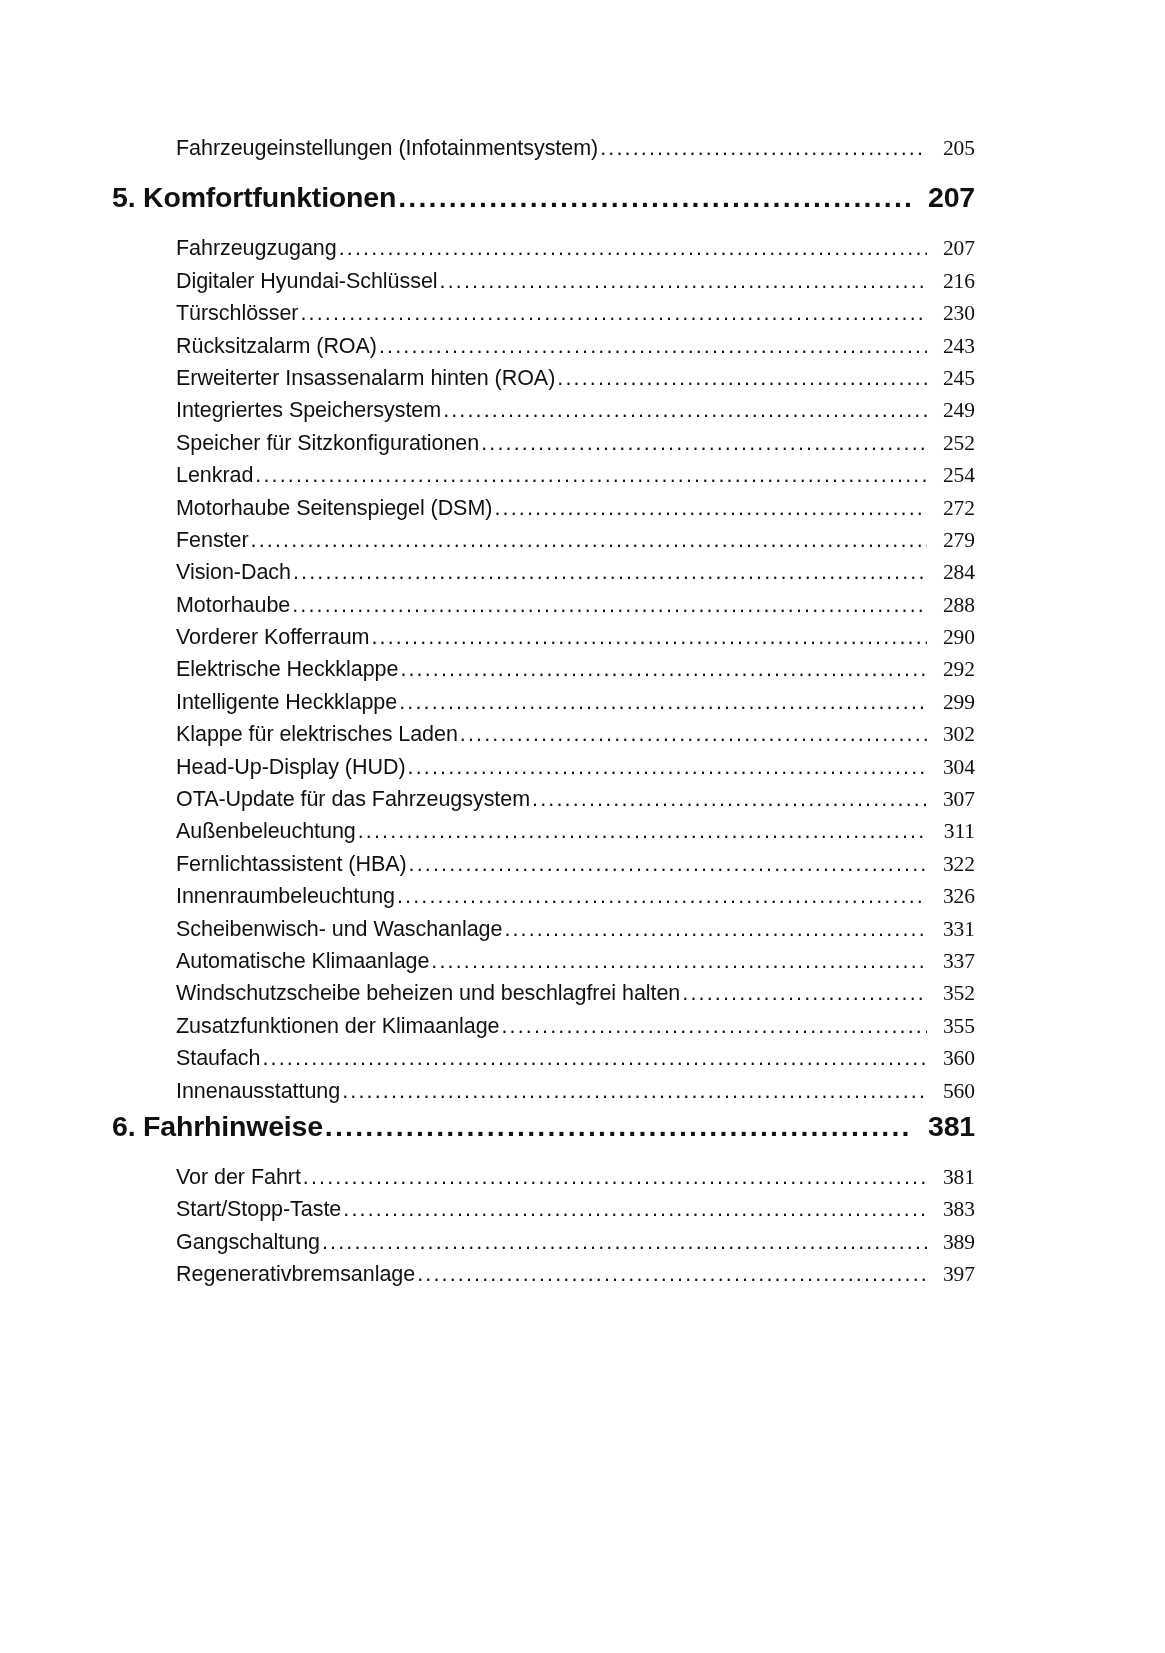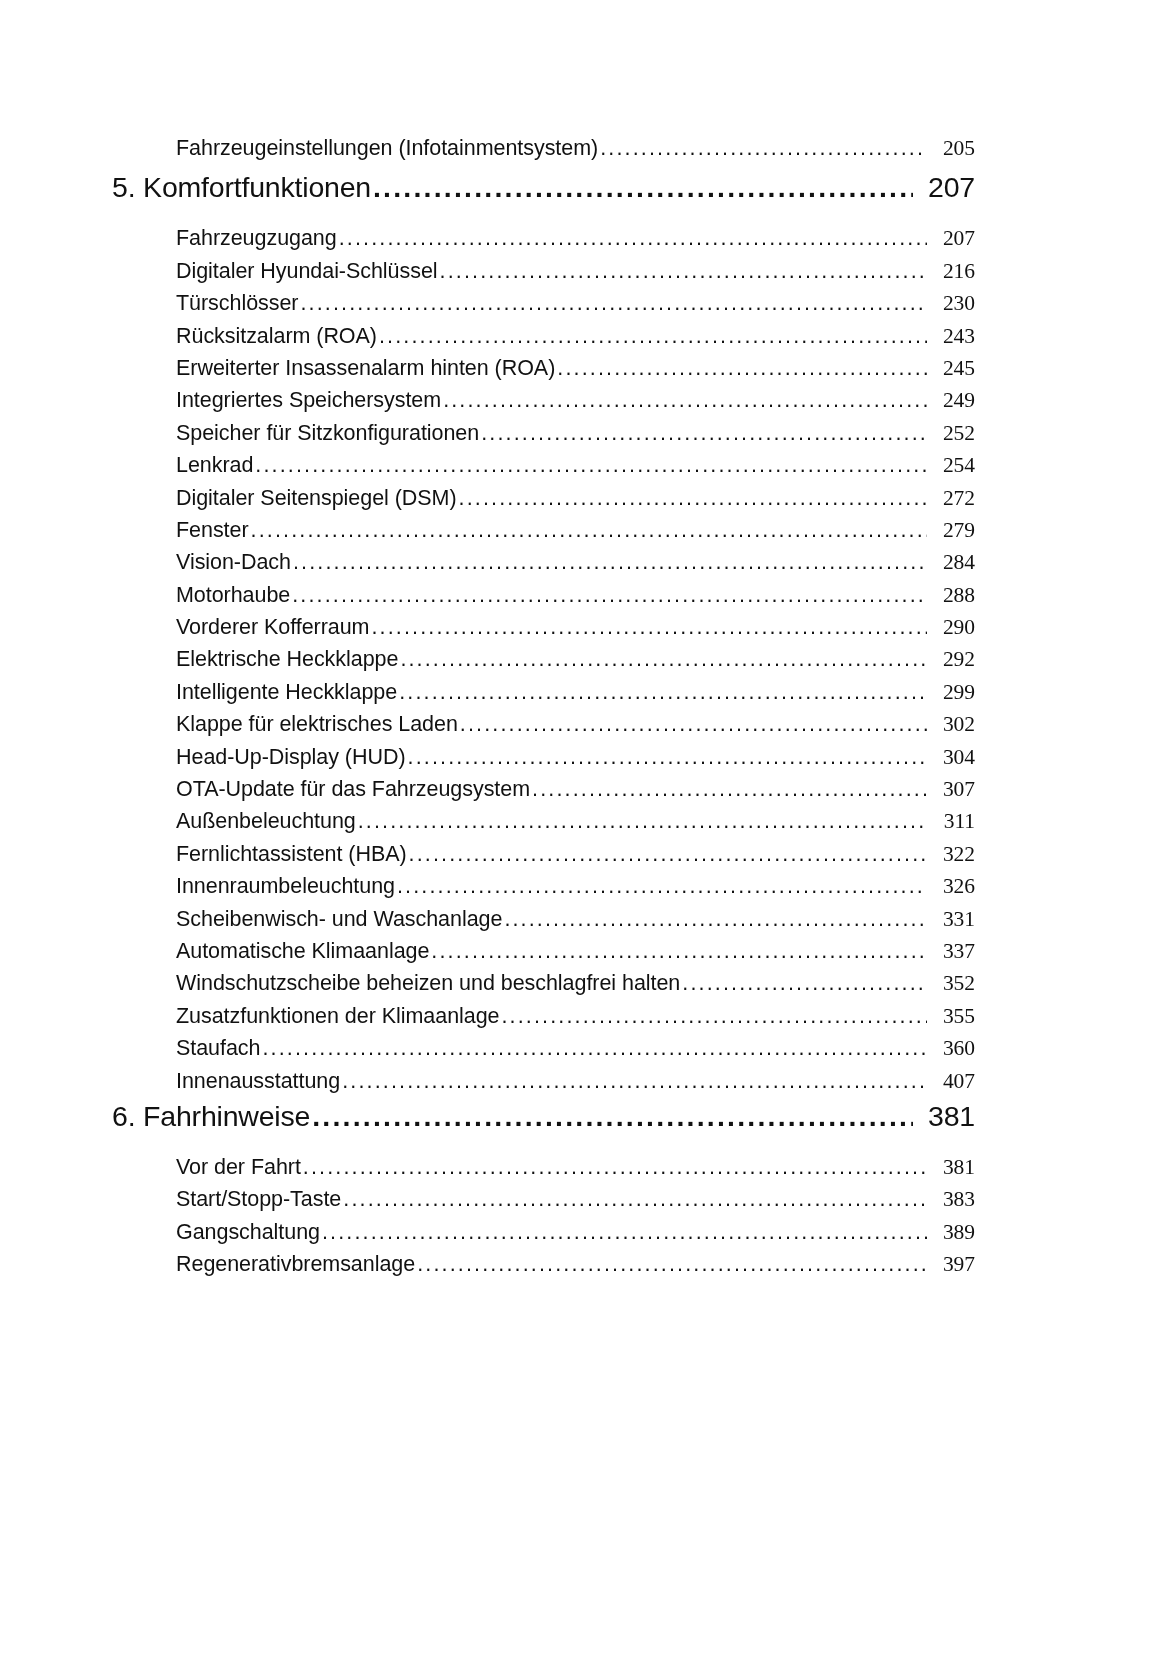--- a/index.html
+++ b/index.html
@@ -75,38 +75,38 @@
   .entry .toc-leader::after {
     content: "........................................................................................................................";
   }
 
   
   .chapter {
     height: 38px;
     margin-bottom: 16px;
     padding-left: 0;
     font-size: 28.5px;
-    font-weight: 400;
+    font-weight: 700;
     letter-spacing: -0.2px;
   }
   .chapter .toc-title { line-height: 38px; }
   .chapter .toc-page  { line-height: 38px; min-width: 60px; }
   .chapter .toc-leader {
     height: 38px;
     line-height: 38px;
     font-size: 28.5px;
     font-weight: 700;
     letter-spacing: 2.2px;
   }
   .chapter .toc-leader::after {
     content: "........................................................................................................";
   }
 
   
-  .lead-entry { margin-bottom: 4px; align-items: center; }
+  .lead-entry { margin-bottom: 14px; align-items: center; }
 </style>
 </head>
 <body>
 
 <div class="page">
   <div class="toc" id="toc-list">
       <div class="toc-row entry lead-entry">
         <span class="toc-title">Fahrzeugeinstellungen (Infotainmentsystem)</span>
         <span class="toc-leader"></span>
         <span class="toc-page">205</span>
@@ -150,21 +150,21 @@
         <span class="toc-title">Speicher für Sitzkonfigurationen</span>
         <span class="toc-leader"></span>
         <span class="toc-page">252</span>
       </div>
       <div class="toc-row entry">
         <span class="toc-title">Lenkrad</span>
         <span class="toc-leader"></span>
         <span class="toc-page">254</span>
       </div>
       <div class="toc-row entry">
-        <span class="toc-title">Digitaler Seitenspiegel (DSM)</span>
+        <span class="toc-title">Motorhaube Seitenspiegel (DSM)</span>
         <span class="toc-leader"></span>
         <span class="toc-page">272</span>
       </div>
       <div class="toc-row entry">
         <span class="toc-title">Fenster</span>
         <span class="toc-leader"></span>
         <span class="toc-page">279</span>
       </div>
       <div class="toc-row entry">
         <span class="toc-title">Vision-Dach</span>
@@ -242,21 +242,21 @@
         <span class="toc-page">355</span>
       </div>
       <div class="toc-row entry">
         <span class="toc-title">Staufach</span>
         <span class="toc-leader"></span>
         <span class="toc-page">360</span>
       </div>
       <div class="toc-row entry">
         <span class="toc-title">Innenausstattung</span>
         <span class="toc-leader"></span>
-        <span class="toc-page">407</span>
+        <span class="toc-page">560</span>
       </div>
       <div class="toc-row chapter">
         <span class="toc-title">6. Fahrhinweise</span>
         <span class="toc-leader"></span>
         <span class="toc-page">381</span>
       </div>
       <div class="toc-row entry">
         <span class="toc-title">Vor der Fahrt</span>
         <span class="toc-leader"></span>
         <span class="toc-page">381</span>

